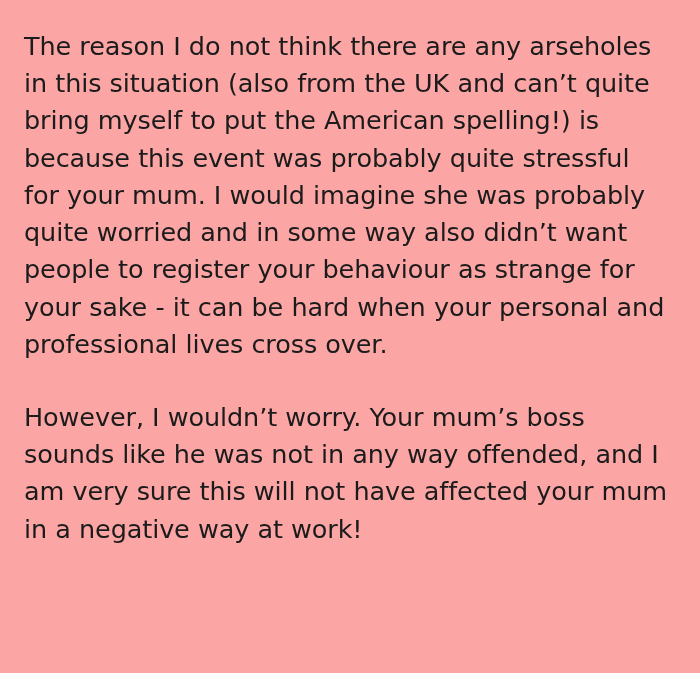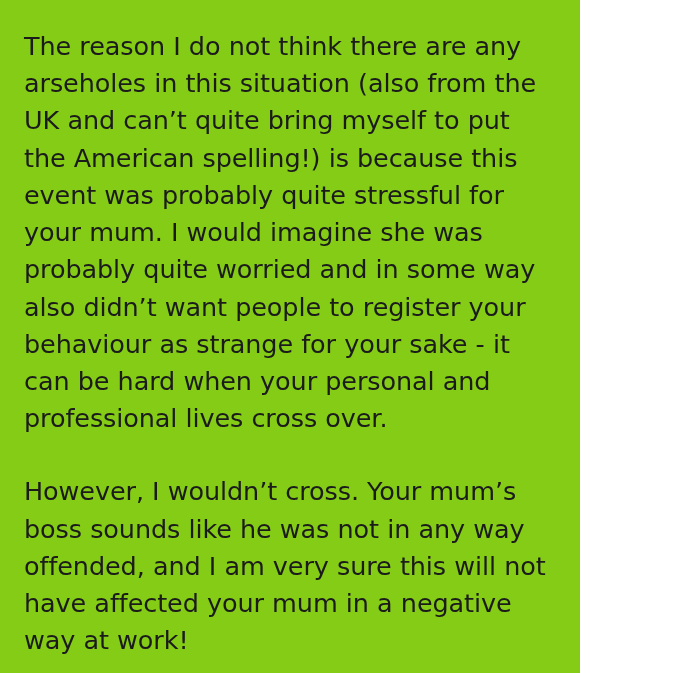--- a/index.html
+++ b/index.html
@@ -9,23 +9,23 @@
   }
   body {
     width: 700px;
     height: 673px;
     font-family: "DejaVu Sans", "Liberation Sans", sans-serif;
     color: #1a1a1a;
     overflow: hidden;
   }
   .page {
     box-sizing: border-box;
-    width: 580px;
+    width: 700px;
     height: 673px;
-    background: #84cc16;
+    background: #fca5a5;
     padding: 28px 30px 20px 24px;
     display: flex;
     flex-direction: column;
   }
   .text-body {
     font-size: 25.5px;
     line-height: 1.46;
     letter-spacing: -0.1px;
     color: #1b1b1b;
     word-spacing: 0.2px;
@@ -37,15 +37,15 @@
   .paragraph + .paragraph {
     margin-top: 36px;
   }
 </style>
 </head>
 <body>
 
 <div class="page">
   <div class="text-body">
     <p class="paragraph">The reason I do not think there are any arseholes in this situation (also from the UK and can’t quite bring myself to put the American spelling!) is because this event was probably quite stressful for your mum. I would imagine she was probably quite worried and in some way also didn’t want people to register your behaviour as strange for your sake - it can be hard when your personal and professional lives cross over.</p>
-    <p class="paragraph">However, I wouldn’t cross. Your mum’s boss sounds like he was not in any way offended, and I am very sure this will not have affected your mum in a negative way at work!</p>
+    <p class="paragraph">However, I wouldn’t worry. Your mum’s boss sounds like he was not in any way offended, and I am very sure this will not have affected your mum in a negative way at work!</p>
   </div>
 </div>
 
 </body></html>

